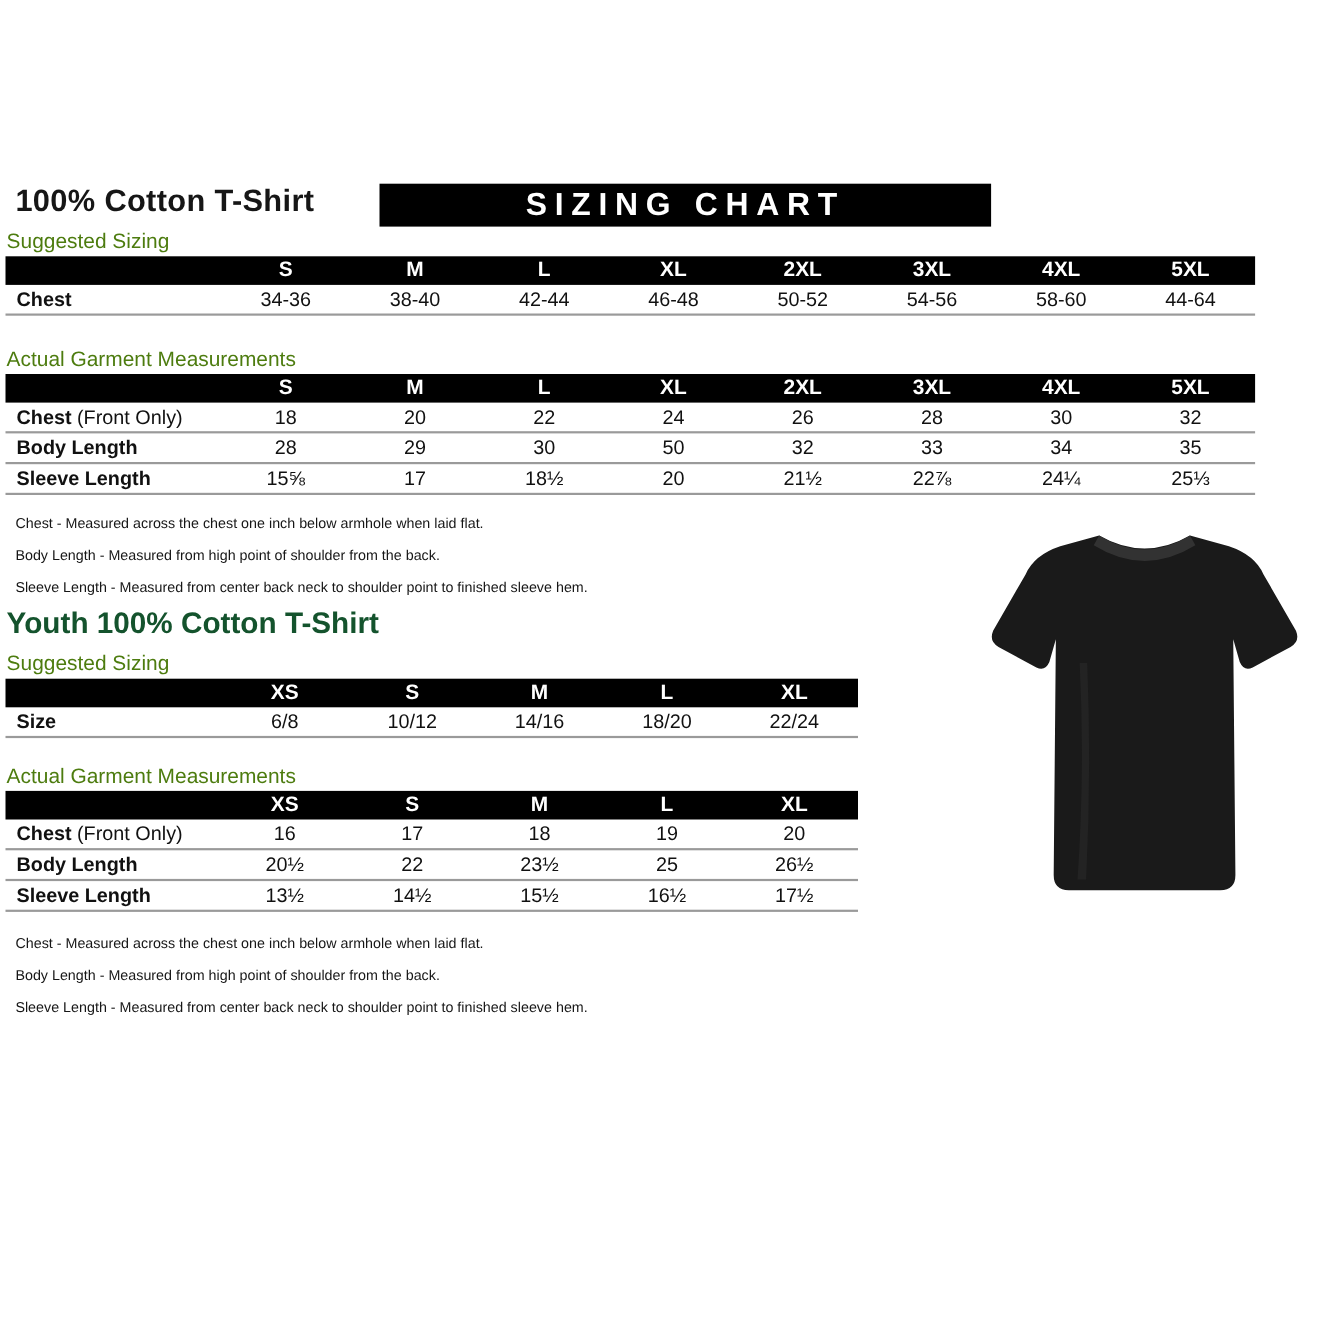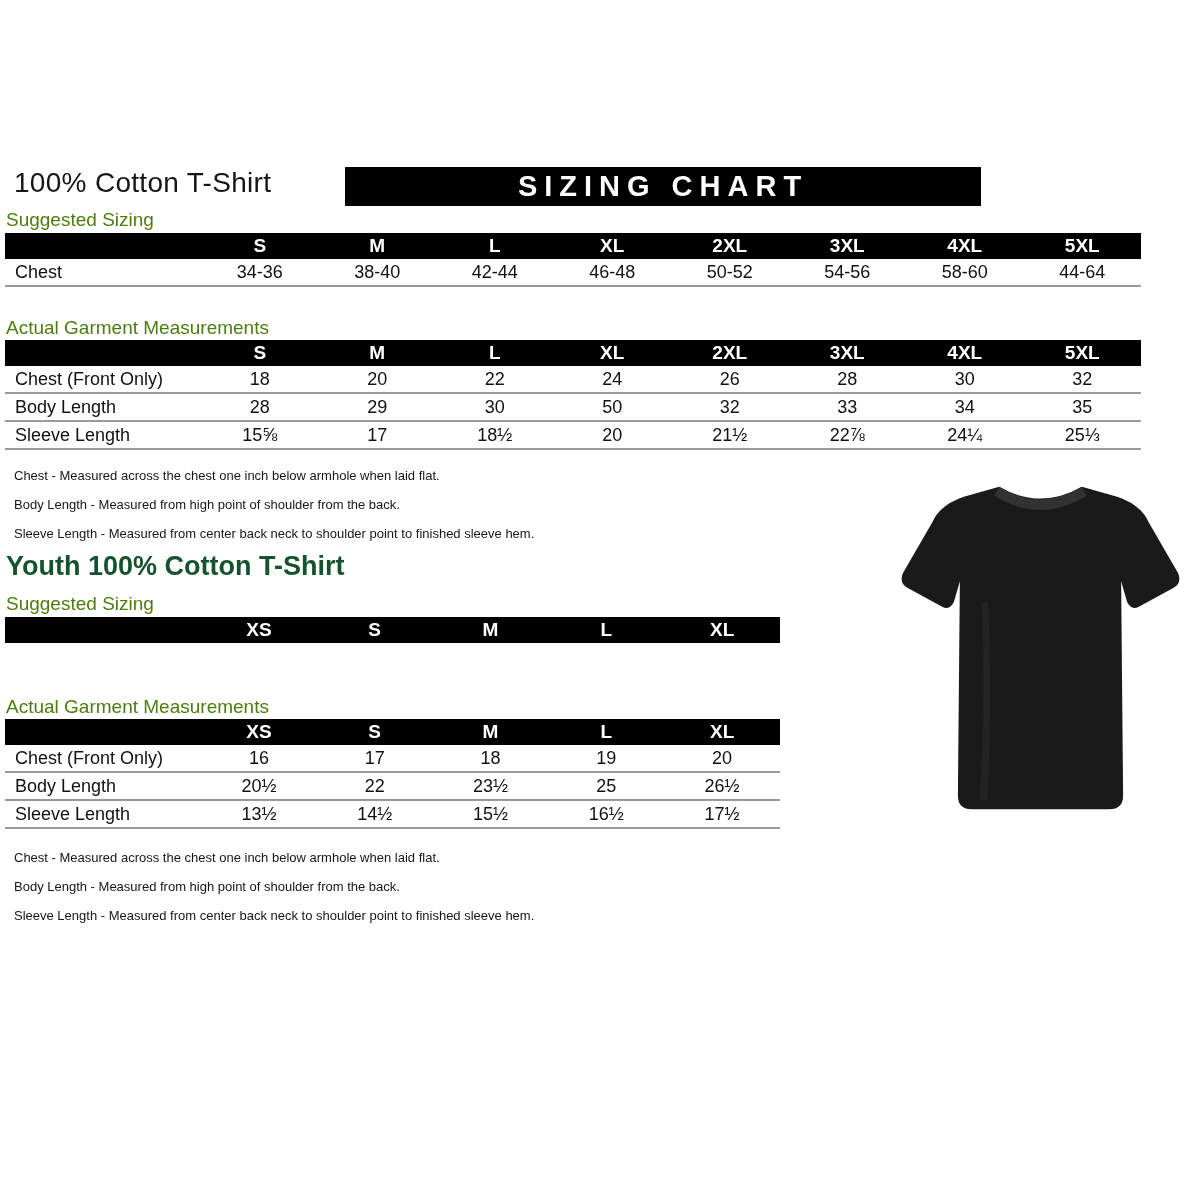--- a/index.html
+++ b/index.html
@@ -6,39 +6,39 @@
   html,body { background:#ffffff; }
   body {
     width:1200px; height:1200px;
     font-family:"Liberation Sans","DejaVu Sans",sans-serif;
     color:#111;
   }
   .page { position:relative; width:1200px; height:1200px; overflow:hidden; background:#fff; }
 
   .title {
     position:absolute; left:14px; top:167px;
-    font-size:28px; font-weight:400; letter-spacing:.3px; color:#161616;
+    font-size:28px; font-weight:700; letter-spacing:.3px; color:#161616;
   }
   .banner {
-    position:absolute; left:345px; top:167px; width:636px; height:39px;
+    position:absolute; left:345px; top:167px; width:556px; height:39px;
     background:#000; color:#fff;
     display:flex; align-items:center; justify-content:center;
     font-weight:700; font-size:29px; letter-spacing:7px;
   }
   .section-label { position:absolute; font-size:19px; color:#4d7c0f; }
 
   .table { position:absolute; }
   .thead, .trow { display:grid; align-items:center; }
   .cols-8 .thead, .cols-8 .trow { grid-template-columns:196px repeat(8,1fr); }
   .cols-5 .thead, .cols-5 .trow { grid-template-columns:196px repeat(5,1fr); }
   .thead { background:#000; color:#fff; height:26px; font-weight:700; font-size:19px; }
   .trow  { height:28px; font-size:18px; border-bottom:2px solid #9a9a9a; color:#111; }
   .cell  { text-align:center; }
   .label-cell { text-align:left; padding-left:10px; font-size:18px; white-space:nowrap; }
-  .label-cell b { font-weight:400; }
+  .label-cell b { font-weight:700; }
 
   .notes { position:absolute; font-size:13px; line-height:29px; color:#161616; }
   .youth-title { position:absolute; left:6px; top:551px; font-size:27px; font-weight:700; color:#14532d; }
 
   .tshirt { position:absolute; left:893px; top:473px; width:295px; height:358px; }
 </style>
 </head>
 <body>
 
 <div class="page">
@@ -133,20 +133,28 @@
   <div class="section-label" style="left:6px; top:593px;">Suggested Sizing</div>
 
   <div class="table cols-5" style="left:5px; top:617px; width:775px;">
       <div class="thead">
         <div class="cell label-cell"></div>
         <div class="cell">XS</div>
         <div class="cell">S</div>
         <div class="cell">M</div>
         <div class="cell">L</div>
         <div class="cell">XL</div>
+      </div>
+      <div class="trow">
+        <div class="cell label-cell"><b>Size</b></div>
+        <div class="cell">6/8</div>
+        <div class="cell">10/12</div>
+        <div class="cell">14/16</div>
+        <div class="cell">18/20</div>
+        <div class="cell">22/24</div>
       </div>
     </div>
 
   <div class="section-label" style="left:6px; top:696px;">Actual Garment Measurements</div>
 
   <div class="table cols-5" style="left:5px; top:719px; width:775px;">
       <div class="thead">
         <div class="cell label-cell"></div>
         <div class="cell">XS</div>
         <div class="cell">S</div>

